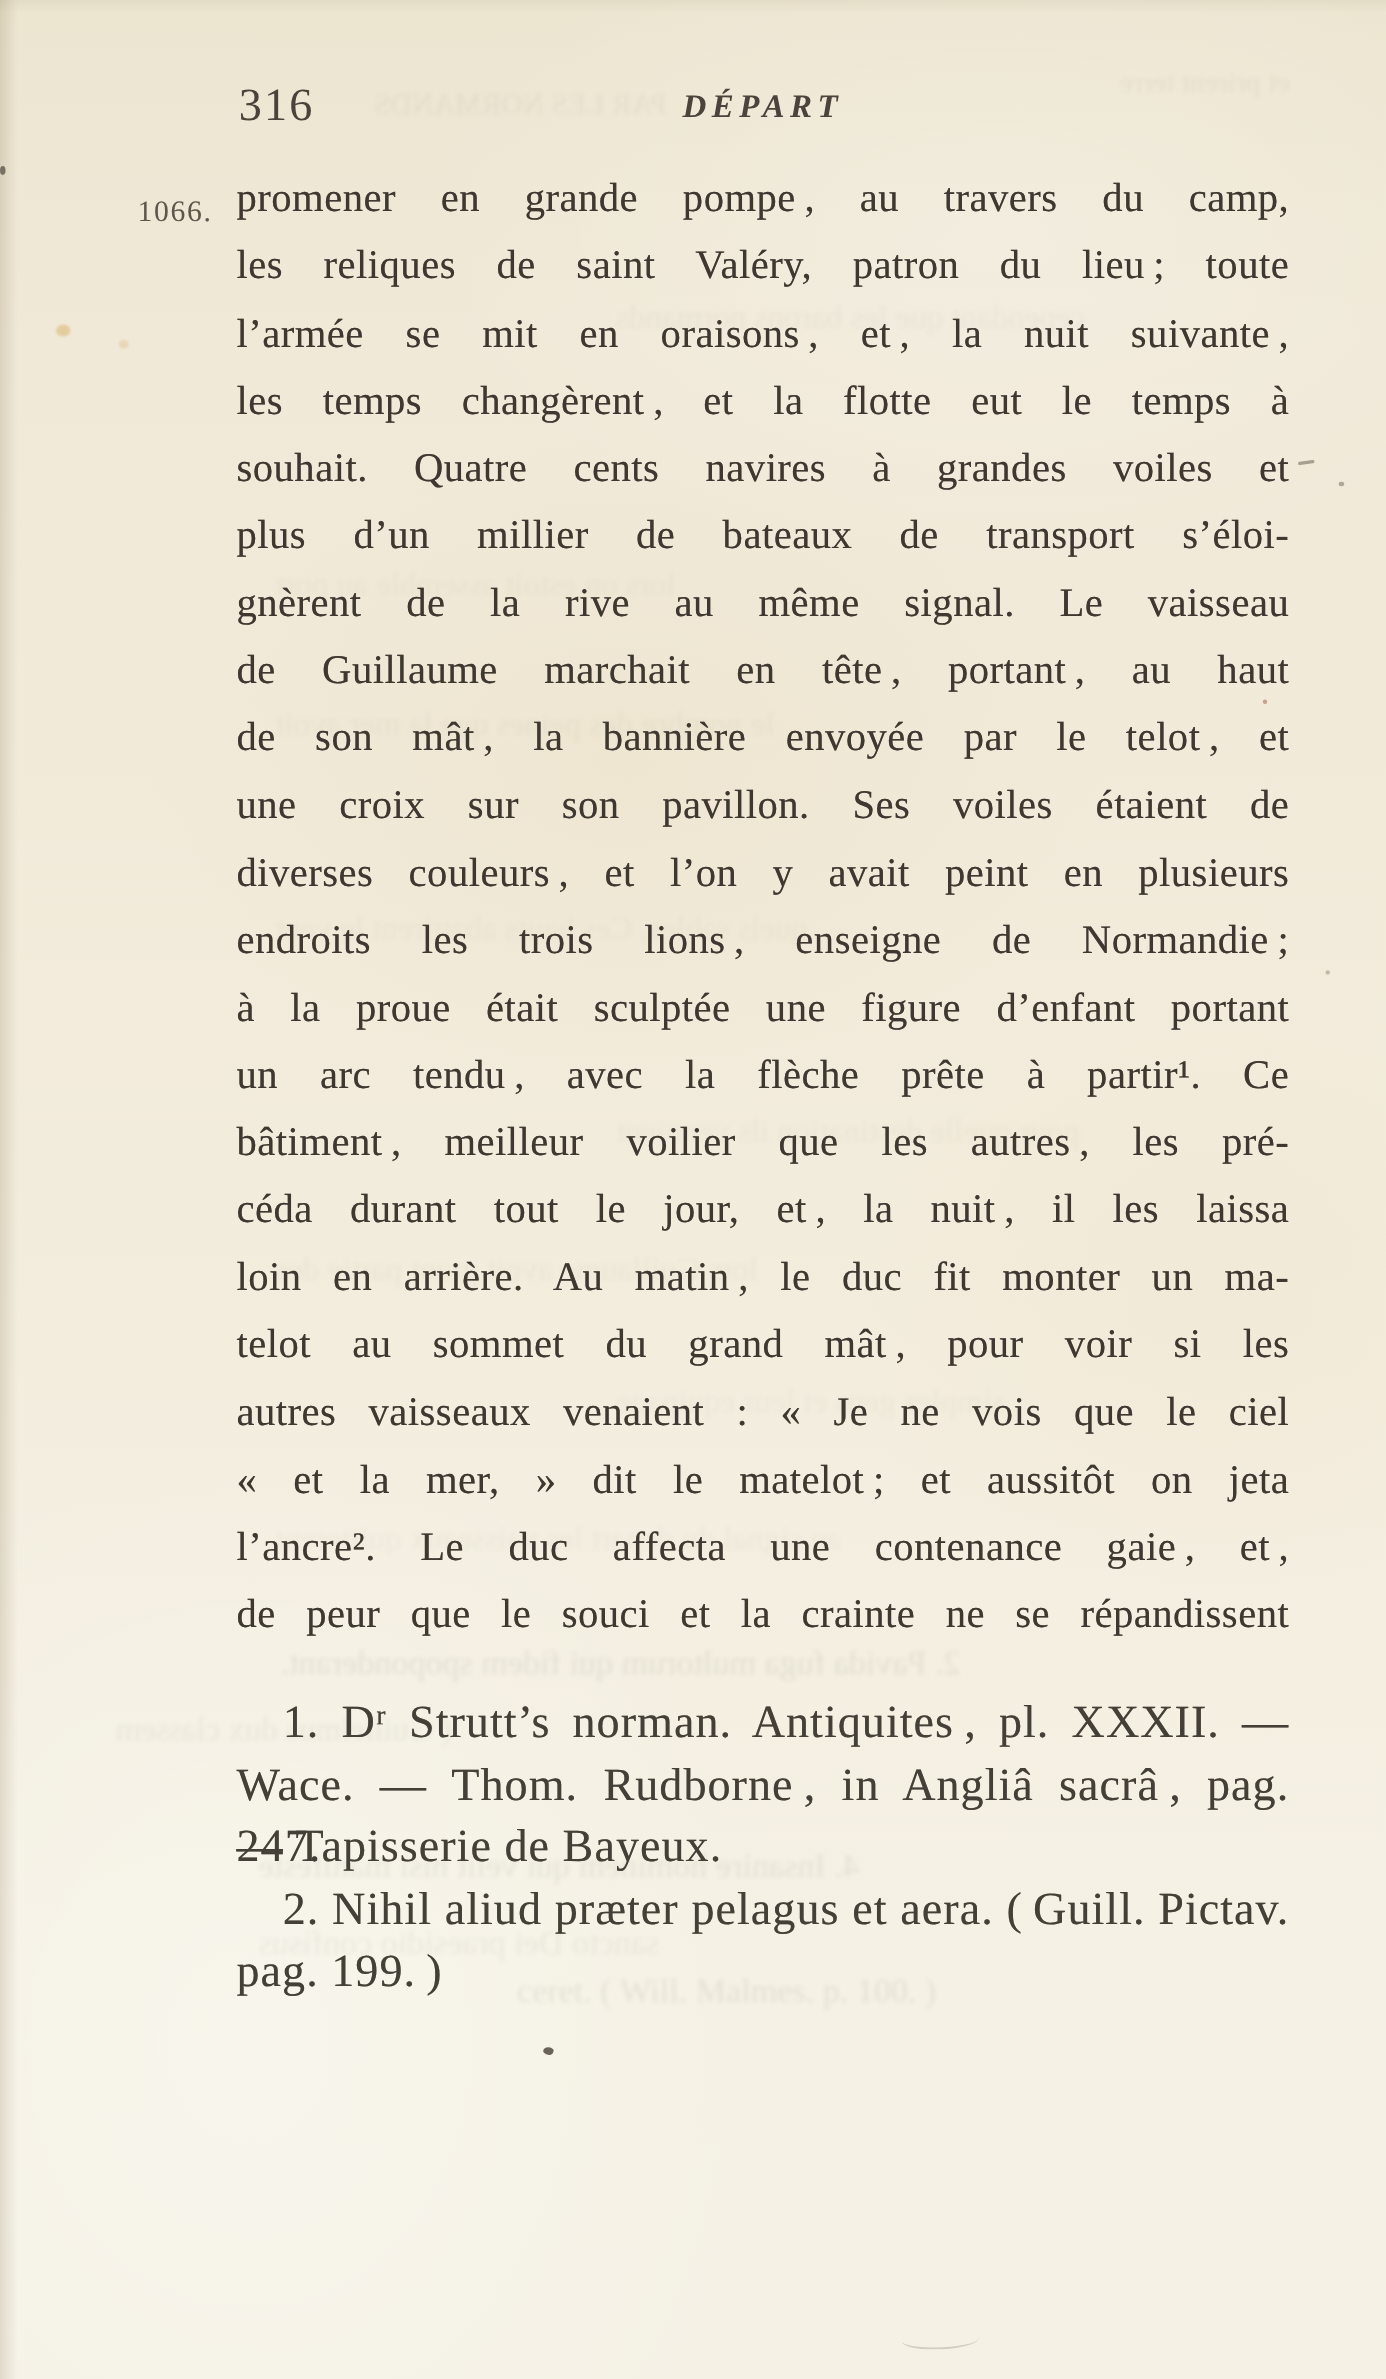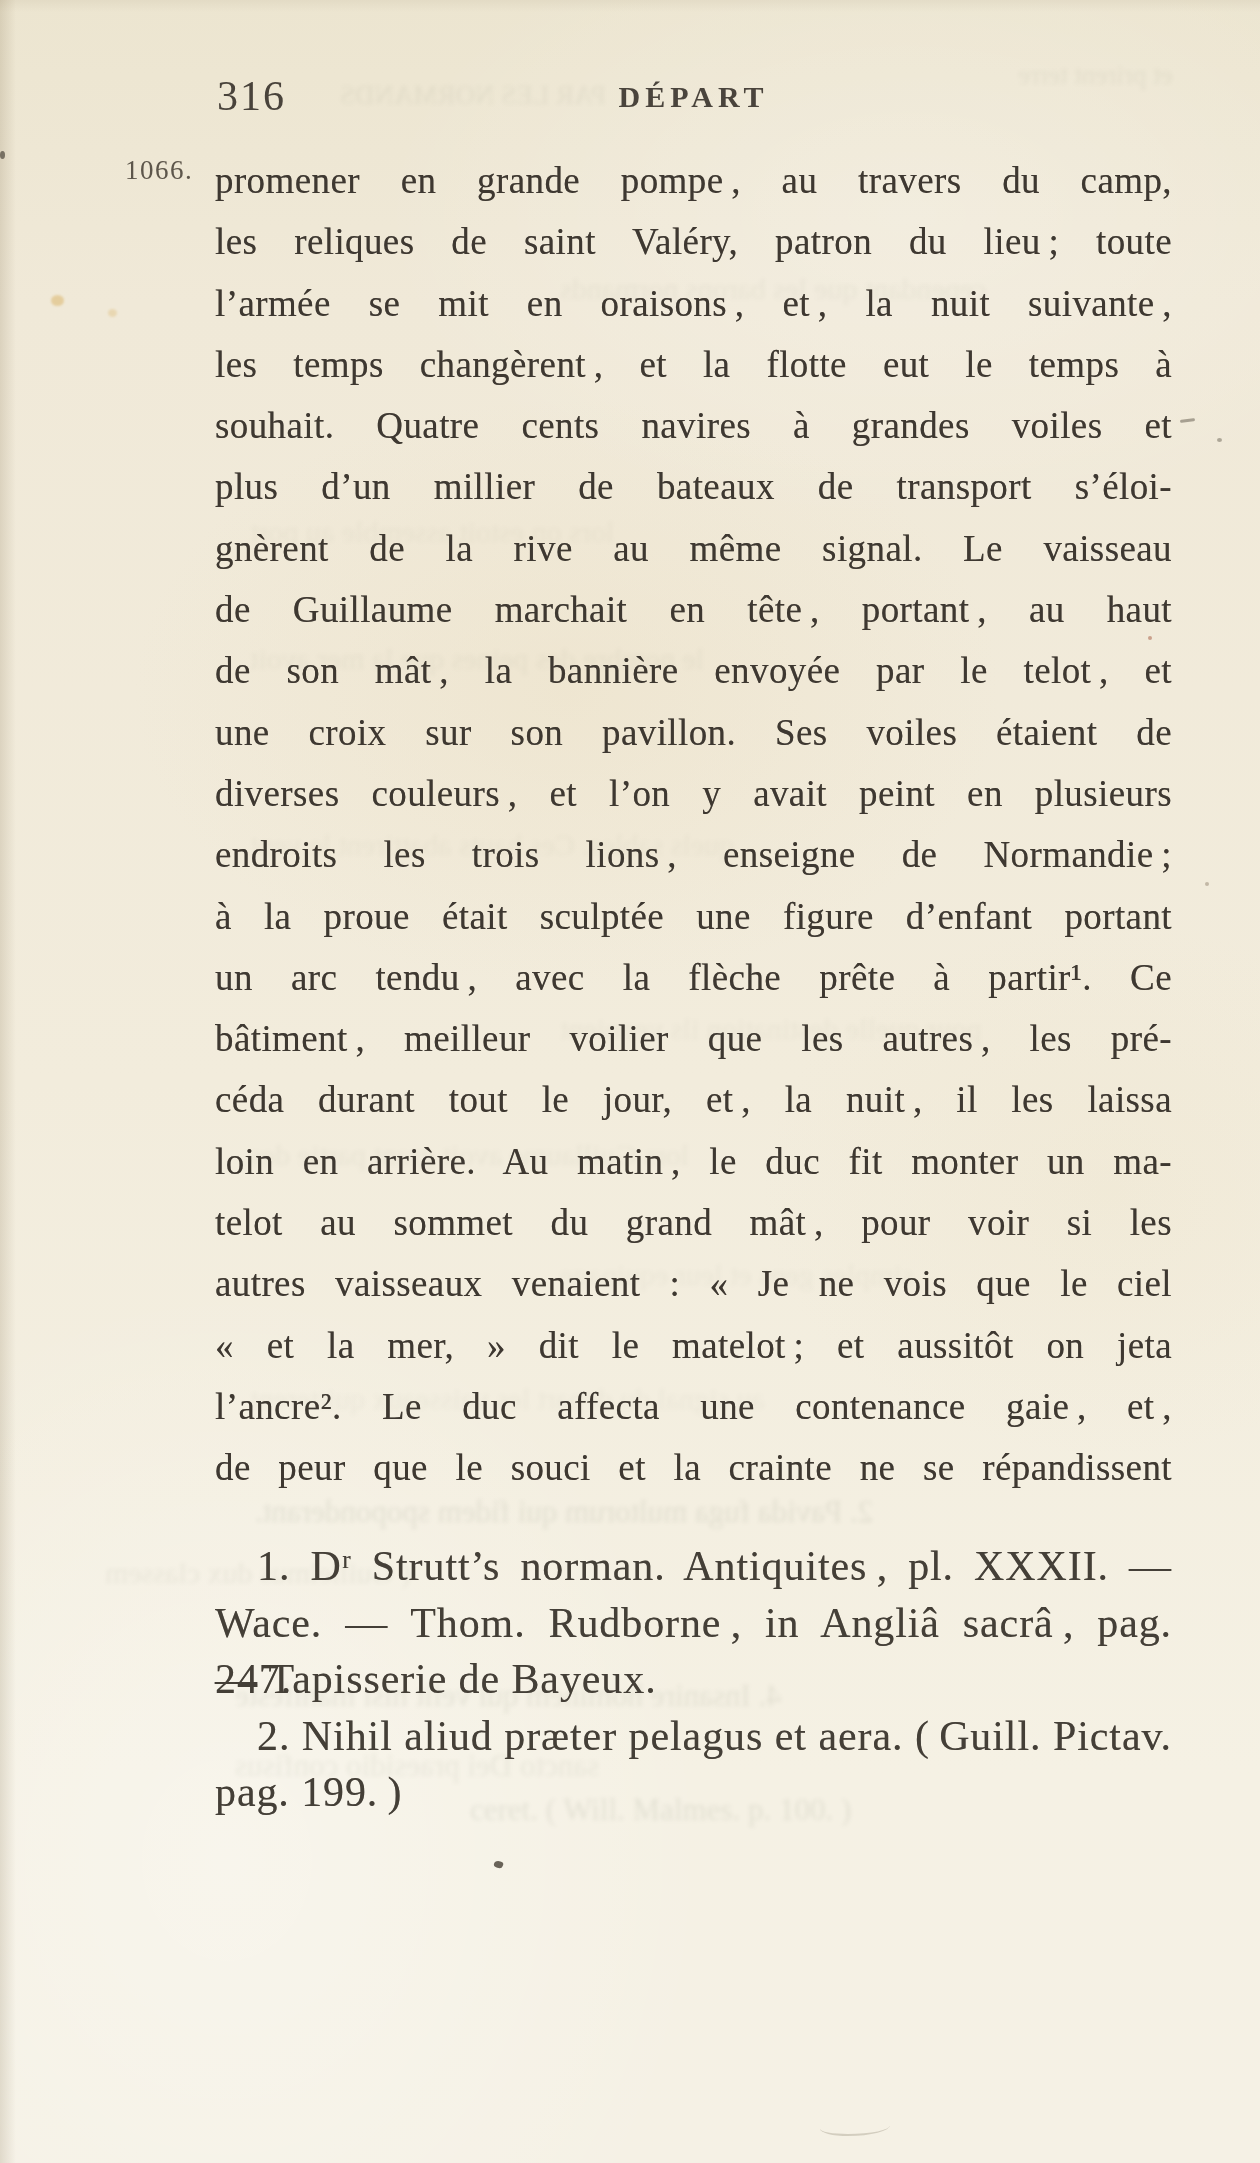--- a/index.html
+++ b/index.html
@@ -18,23 +18,23 @@
       linear-gradient(180deg,#ece5d0 0%, #f0e9d8 14%, #f2ecdc 50%, #f5f1e4 82%, #f5f1e5 100%);
   }
   .edge-left{position:absolute;left:0;top:0;width:16px;height:100%;
     background:linear-gradient(90deg, rgba(108,88,52,0.16), rgba(108,88,52,0));}
   .edge-top{position:absolute;left:0;top:0;width:100%;height:12px;
     background:linear-gradient(180deg, rgba(108,88,52,0.07), rgba(108,88,52,0));}
 
   .header{position:absolute;left:215px;top:66px;width:957px;height:52px;}
   .page-number{position:absolute;left:2px;top:6px;font-size:42px;color:#49433b;letter-spacing:2px;}
   .running-head{position:absolute;left:0;top:14px;width:100%;text-align:center;
-    font-size:30px;font-weight:bold;letter-spacing:5px;color:#4a443c;}
+    font-size:30px;font-weight:bold;letter-spacing:5px;color:#4a443c;font-style:italic;}
 
-  .margin-note{position:absolute;left:125px;top:140px;font-size:27px;line-height:61.3px;
+  .margin-note{position:absolute;left:125px;top:162px;font-size:27px;line-height:61.3px;
     color:#5d564b;letter-spacing:1.5px;}
 
   .body-text{position:absolute;left:215px;top:150px;width:957px;font-size:37px;
     letter-spacing:0.4px;}
   .bl{height:61.3px;line-height:61.3px;text-align:justify;text-align-last:justify;
     white-space:normal;text-shadow:0 0 0.6px rgba(62,56,49,0.55);}
 
   .footnotes{position:absolute;left:215px;top:1538px;width:957px;font-size:42px;
     letter-spacing:0.9px;color:#443f37;}
   .fn{height:56.5px;line-height:56.5px;text-align:justify;text-align-last:justify;

